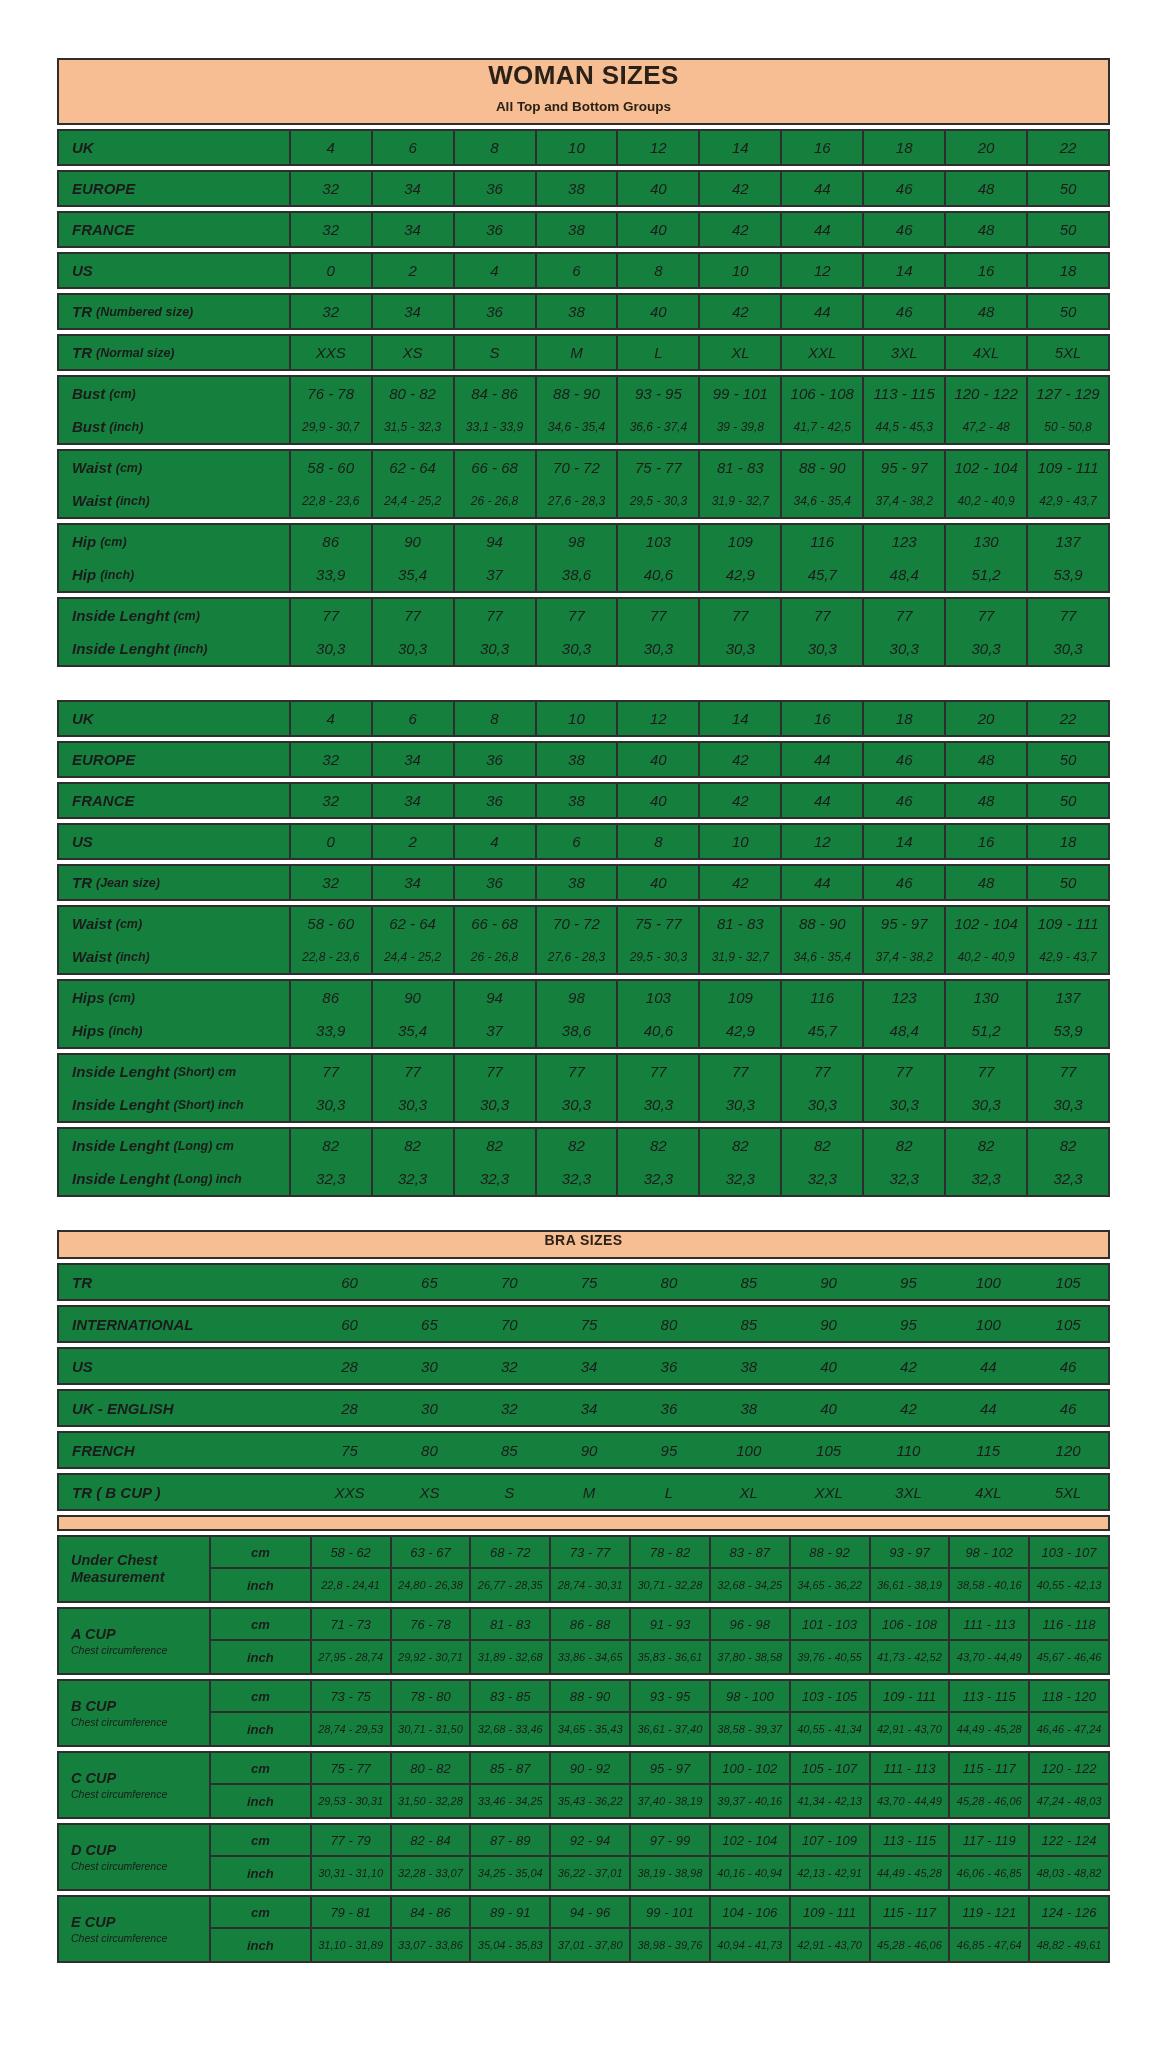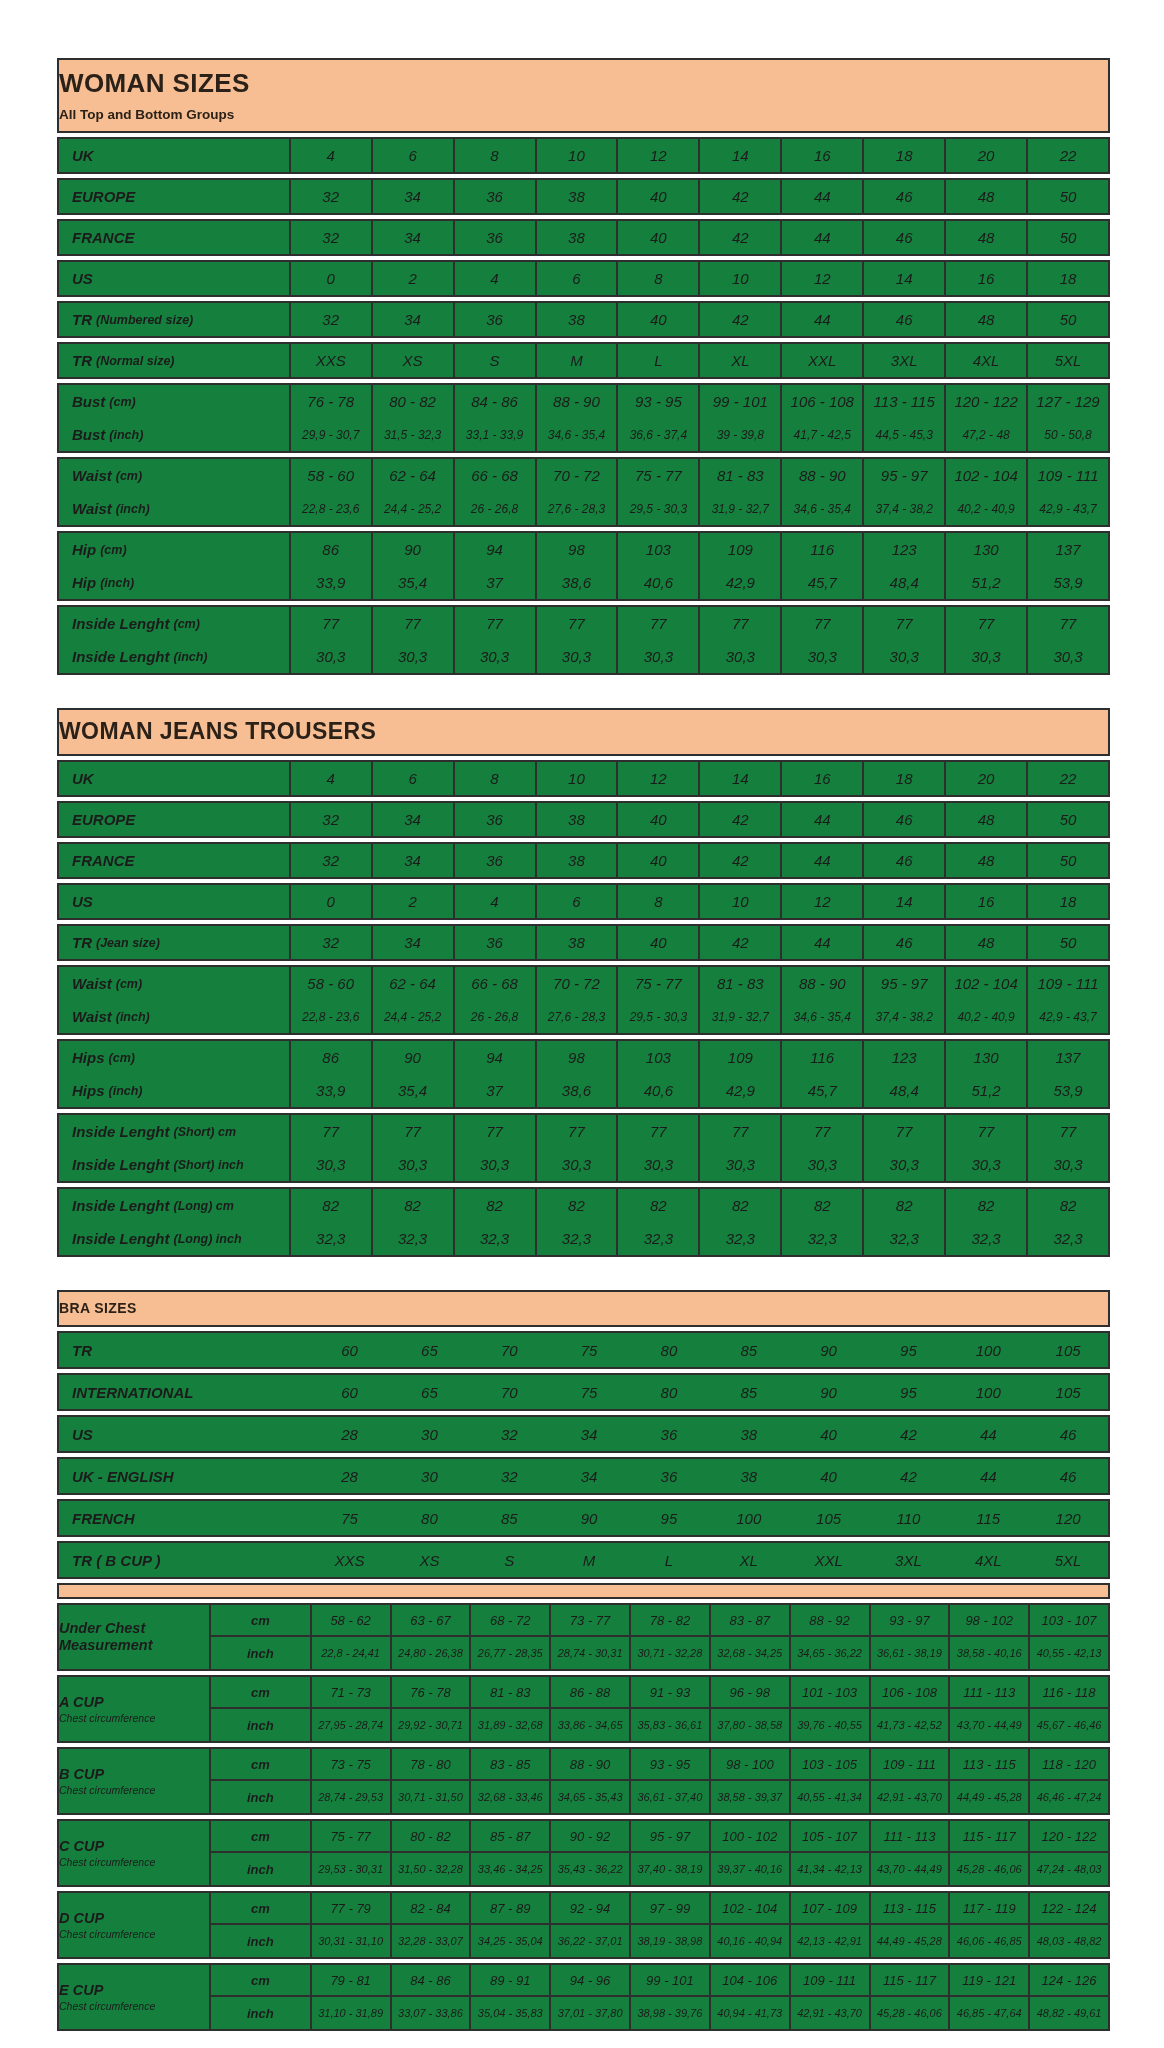--- a/index.html
+++ b/index.html
@@ -1,41 +1,41 @@
 <!DOCTYPE html>
 <html><head>
 <meta charset="utf-8">
 <style>
   :root{ --line:#2e2e2e; --accent:#F6BE92; --text:#1b1b1b; }
   html,body{margin:0;padding:0;}
   body{width:1164px;background:#ffffff;color:var(--text);
        font-family:"Liberation Sans", sans-serif;}
   .doc{width:1053px;margin-left:57px;padding-top:58px;padding-bottom:40px;}
   .tbl{margin-bottom:33px;}
-  .thead{border:2px solid var(--line);background:var(--accent);
-         padding:8px 0 9px;margin-bottom:4px;}
+  .thead{border:2px solid var(--line);background:var(--accent);text-align:center;
+         padding:0 0 9px;margin-bottom:4px;}
   .t-title{font-size:26px;font-weight:800;letter-spacing:.4px;color:#2b2118;}
   .t-title.mid{font-size:23px;}
   .t-title.sm{font-size:14px;}
   .t-sub{font-size:13.5px;font-weight:700;margin-top:8px;color:#2b2118;}
   .block{border:2px solid var(--line);margin-bottom:4px;background:#15803d;font-style:italic;}
   .row{display:grid;align-items:stretch;height:33px;}
   .cols10{grid-template-columns:21.9% repeat(10,1fr);}
   .bra-plain{grid-template-columns:23.9% repeat(10,1fr);height:34px;}
   .cup-grid{display:grid;grid-template-columns:14.3% 9.6% repeat(10,1fr);grid-auto-rows:32px;}
   .cell{display:flex;align-items:center;justify-content:center;
         font-size:15px;white-space:nowrap;min-width:0;}
   .label-cell{justify-content:flex-start;padding-left:13px;font-weight:700;}
   .lbl-paren{font-weight:600;font-size:12.5px;margin-left:4px;}
   .vline{border-left:2px solid var(--line);}
   .row.small .val{font-size:12px;}
   .cup-grid .cell{border-left:2px solid var(--line);}
   .cup-grid .cup-label{border-left:none;grid-row:1 / span 2;
         flex-direction:column;align-items:flex-start;justify-content:center;
-        white-space:normal;}
+        padding-left:12px;white-space:normal;}
   .cup-label .lbl-main{font-weight:700;font-size:14.5px;line-height:1.15;}
   .cup-label .cup-sub{font-size:10.5px;font-weight:400;margin-top:1px;}
   .unit{font-weight:700;font-size:13px;}
   .hdiv{border-bottom:2px solid var(--line);}
   .cup-grid .cm-row-val{font-size:13px;}
   .cup-grid .inch-row-val{font-size:11px;}
   .sep-bar{height:12px;background:var(--accent);border:2px solid var(--line);margin-bottom:4px;}
 </style>
 </head>
 <body>
@@ -285,23 +285,20 @@
             <div class="cell val vline">30,3</div>
             <div class="cell val vline">30,3</div>
             <div class="cell val vline">30,3</div>
             <div class="cell val vline">30,3</div>
           </div>
         </div>
       </div>
   </section>
 
   <section class="tbl">
-    <div class="thead">
-      <div class="t-title mid">WOMAN JEANS TROUSERS</div>
-    </div>
     <div class="rows">
         <div class="block">
           <div class="row cols10">
             <div class="cell label-cell">
               <div class="lbl-main">UK</div>
             </div>
             <div class="cell val vline">4</div>
             <div class="cell val vline">6</div>
             <div class="cell val vline">8</div>
             <div class="cell val vline">10</div>

